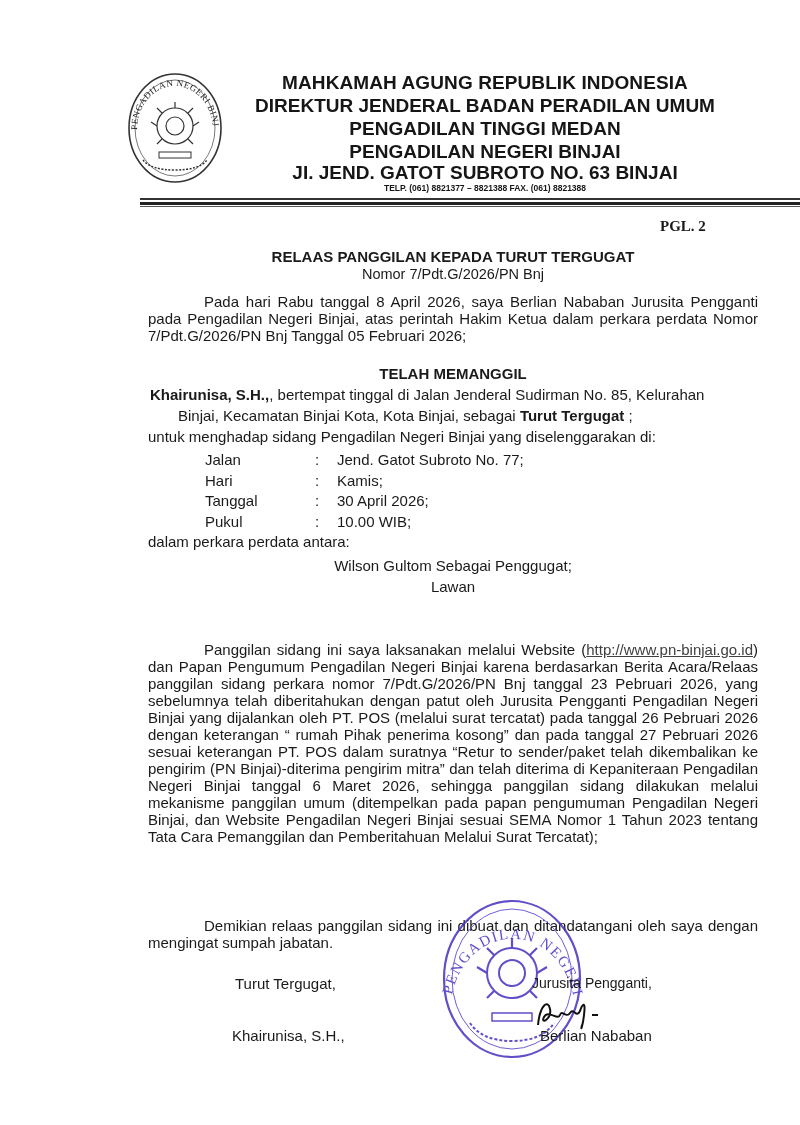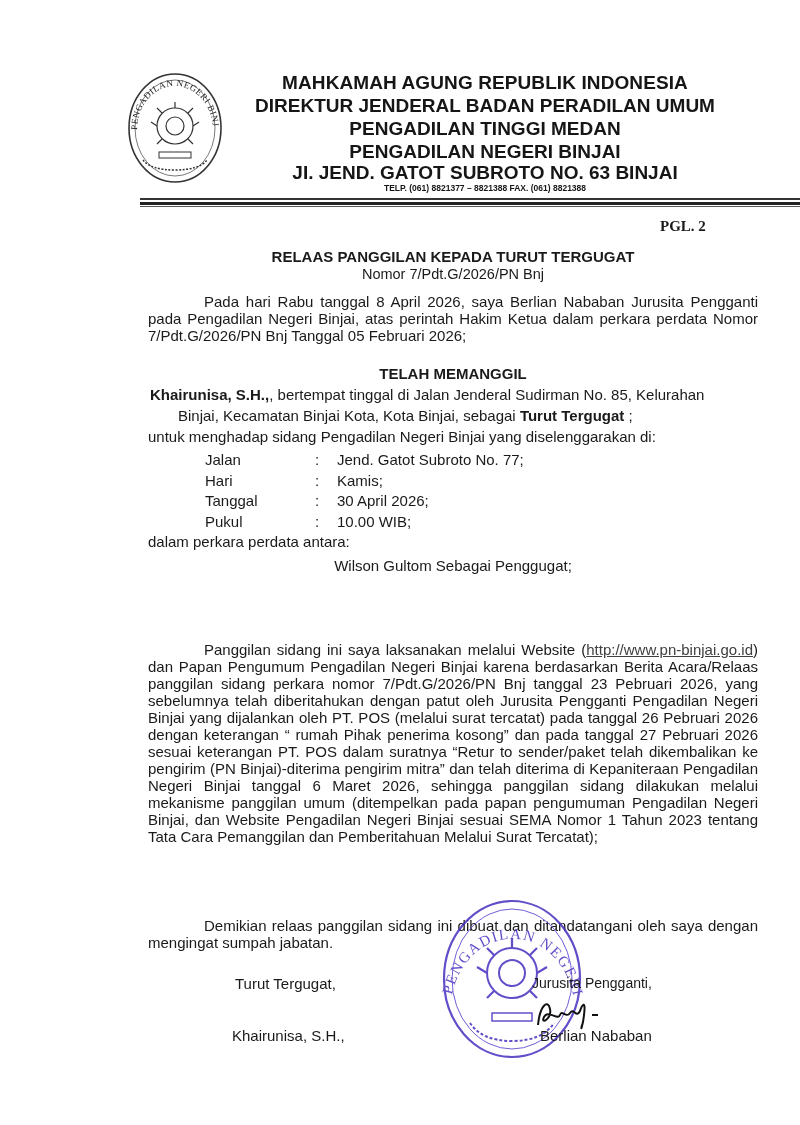--- a/index.html
+++ b/index.html
@@ -127,20 +127,21 @@
     <span class="sched-label">Pukul</span>
     <span class="sched-colon">:</span>
     <span>10.00 WIB;</span>
   </div>
 </div>
 
 <div class="abs dalam body-text">dalam perkara perdata antara:</div>
 
 <div class="abs parties body-text">
   <div>Wilson Gultom Sebagai  Penggugat;</div>
+  <div>Lawan</div>
 </div>
 
 <div class="abs para indent body-text p2"><span>Panggilan sidang ini saya laksanakan melalui Website (</span><a class="link">http://www.pn-binjai.go.id</a><span>) dan Papan Pengumum Pengadilan Negeri Binjai karena berdasarkan Berita Acara/Relaas panggilan sidang perkara nomor 7/Pdt.G/2026/PN Bnj tanggal 23 Pebruari 2026, yang sebelumnya telah diberitahukan dengan patut oleh Jurusita Pengganti Pengadilan Negeri Binjai yang dijalankan oleh PT. POS (melalui surat tercatat) pada tanggal 26 Pebruari 2026 dengan keterangan “ rumah Pihak penerima kosong” dan pada tanggal 27 Pebruari 2026 sesuai keterangan PT. POS dalam suratnya “Retur to sender/paket telah dikembalikan ke pengirim (PN Binjai)-diterima pengirim mitra” dan telah diterima di Kepaniteraan Pengadilan Negeri Binjai tanggal 6 Maret 2026, sehingga panggilan sidang dilakukan melalui mekanisme panggilan umum (ditempelkan pada papan pengumuman Pengadilan Negeri Binjai, dan Website Pengadilan Negeri Binjai sesuai SEMA Nomor 1 Tahun 2023 tentang Tata Cara Pemanggilan dan Pemberitahuan Melalui Surat Tercatat);</span></div>
 
 <div class="abs para indent body-text p3">Demikian relaas panggilan sidang ini dibuat dan ditandatangani oleh saya dengan mengingat sumpah jabatan.</div>
 
 <div class="abs stamp">
   <svg width="165" height="165" viewBox="0 0 165 165">
     <defs>
       <path id="stampArc" d="M22,100 A62,72 0 0 1 143,100"></path>

